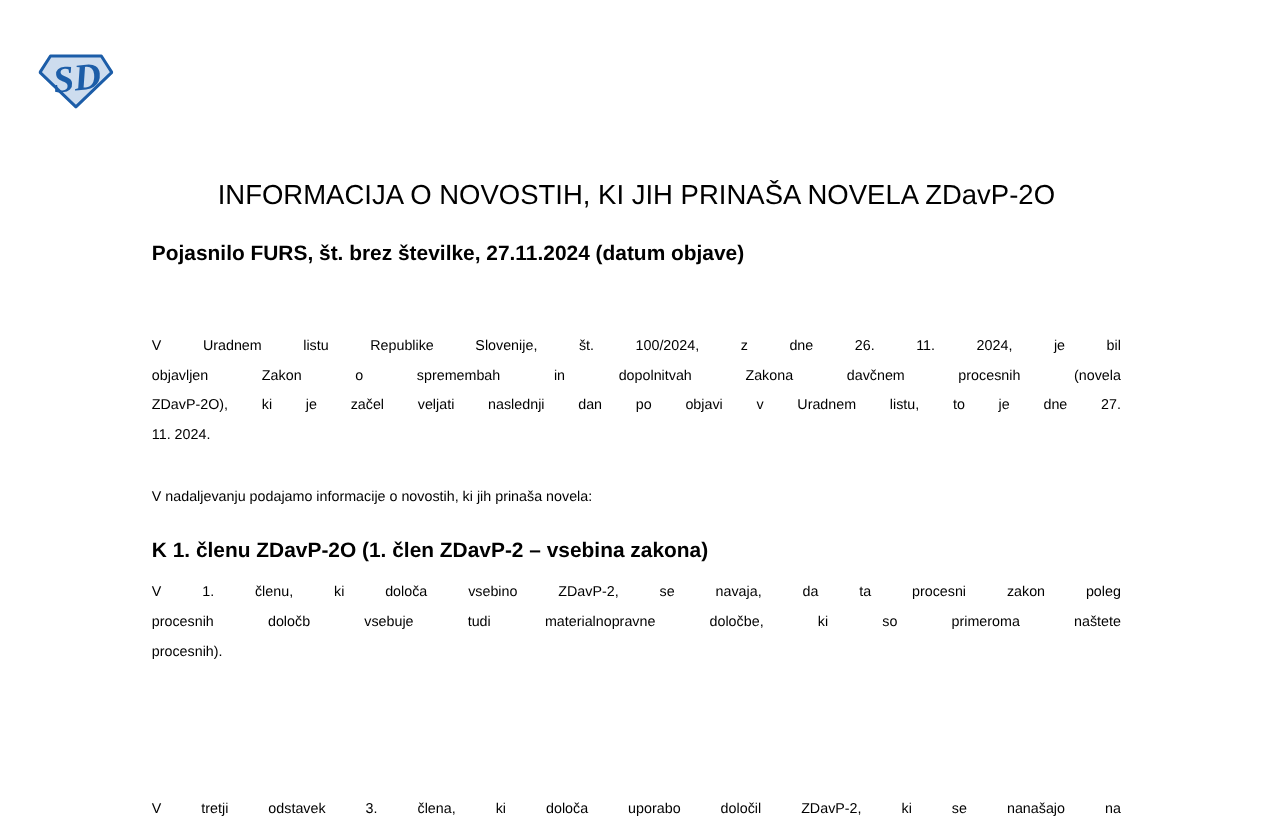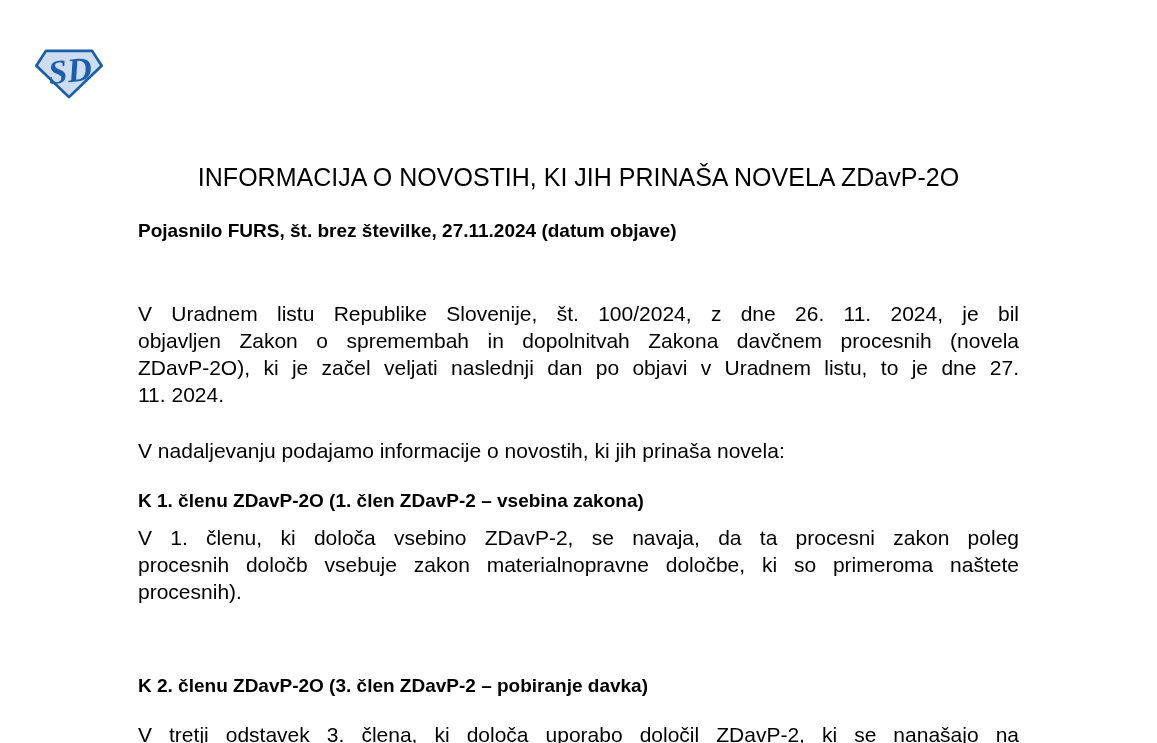--- a/index.html
+++ b/index.html
@@ -41,21 +41,21 @@
     width: 881px;
     top: 217px;
     font-size: 19px;
     line-height: 27px;
     font-weight: bold;
   }
   .para {
     position: absolute;
     left: 138px;
     width: 881px;
-    font-size: 21px;
+    font-size: 13px;
     line-height: 27px;
   }
   .para .ln {
     text-align: justify;
     text-align-last: justify;
   }
   .para .ln.last {
     text-align: left;
     text-align-last: left;
   }
@@ -98,23 +98,22 @@
   </div>
 
   <div class="para p2">
     <div class="ln last">V nadaljevanju podajamo informacije o novostih, ki jih prinaša novela:</div>
   </div>
 
   <div class="heading h1">K 1. členu ZDavP-2O (1. člen ZDavP-2 – vsebina zakona)</div>
 
   <div class="para p3">
     <div class="ln">V 1. členu, ki določa vsebino ZDavP-2, se navaja, da ta procesni zakon poleg</div>
-    <div class="ln">procesnih določb vsebuje zakon materialnopravne določbe, ki so primeroma naštete</div>
+    <div class="ln">procesnih določb vsebuje tudi materialnopravne določbe, ki so primeroma naštete</div>
     <div class="ln last">procesnih).</div>
   </div>
 
-  <div class="heading h2">K 2. členu ZDavP-2O (3. člen ZDavP-2 – pobiranje davka)</div>
 
   <div class="para p4">
     <div class="ln">V tretji odstavek 3. člena, ki določa uporabo določil ZDavP-2, ki se nanašajo na</div>
   </div>
 
 </div>
 
 </body></html>

